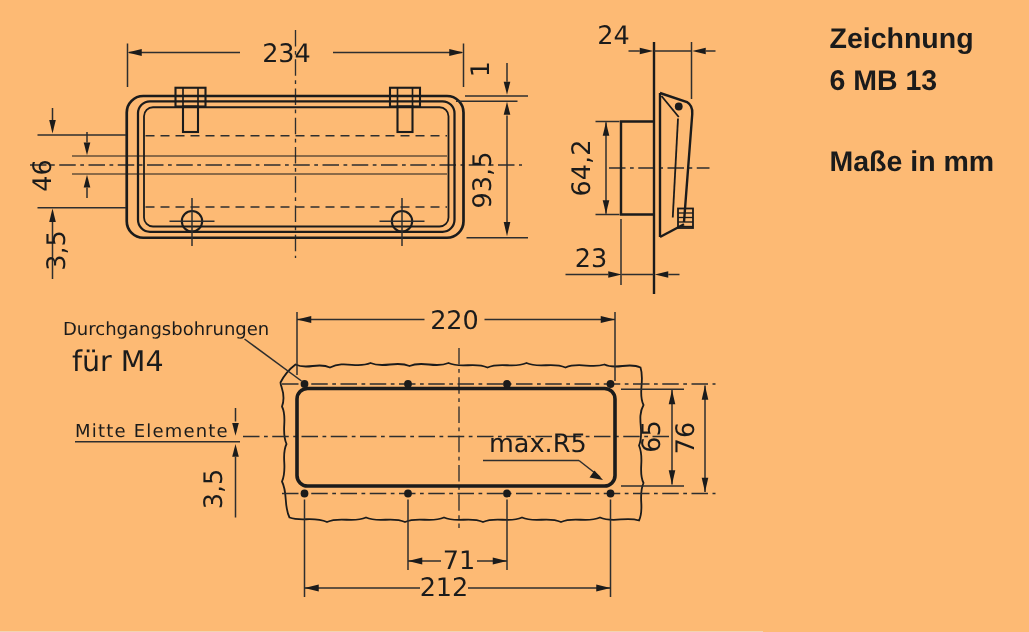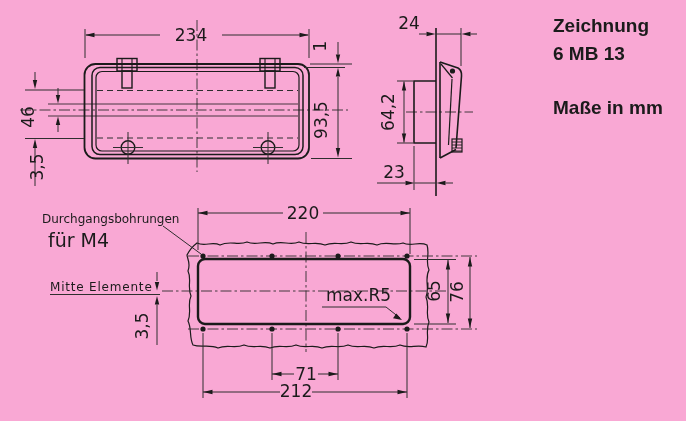--- a/index.html
+++ b/index.html
@@ -1,17 +1,17 @@
 <!DOCTYPE html>
 <html><head>
 <meta charset="utf-8">
 <style>
   html,body{margin:0;padding:0;background:#e8e8e8;}
   .sheet{
-    position:relative;width:686px;height:421px;background:#f9a8d4;
+    position:relative;width:686px;height:421px;background:#fdba74;
     font-family:"DejaVu Sans", sans-serif;overflow:hidden;
   }
   svg text{fill:#1b1b1b;}
   .dim-text{font-size:17px;}
   .small-label{font-size:12px;}
   .title-text{font-family:"Liberation Sans", sans-serif;font-weight:bold;font-size:19px;}
   .ink{stroke:#1b1b1b;fill:none;}
   .dim{stroke:#2e2e2e;fill:none;stroke-width:1;}
   .cl{stroke:#2e2e2e;fill:none;stroke-width:0.9;stroke-dasharray:11 3 2.5 3;}
   .hid{stroke:#2e2e2e;fill:none;stroke-width:1;stroke-dasharray:6 4;}

